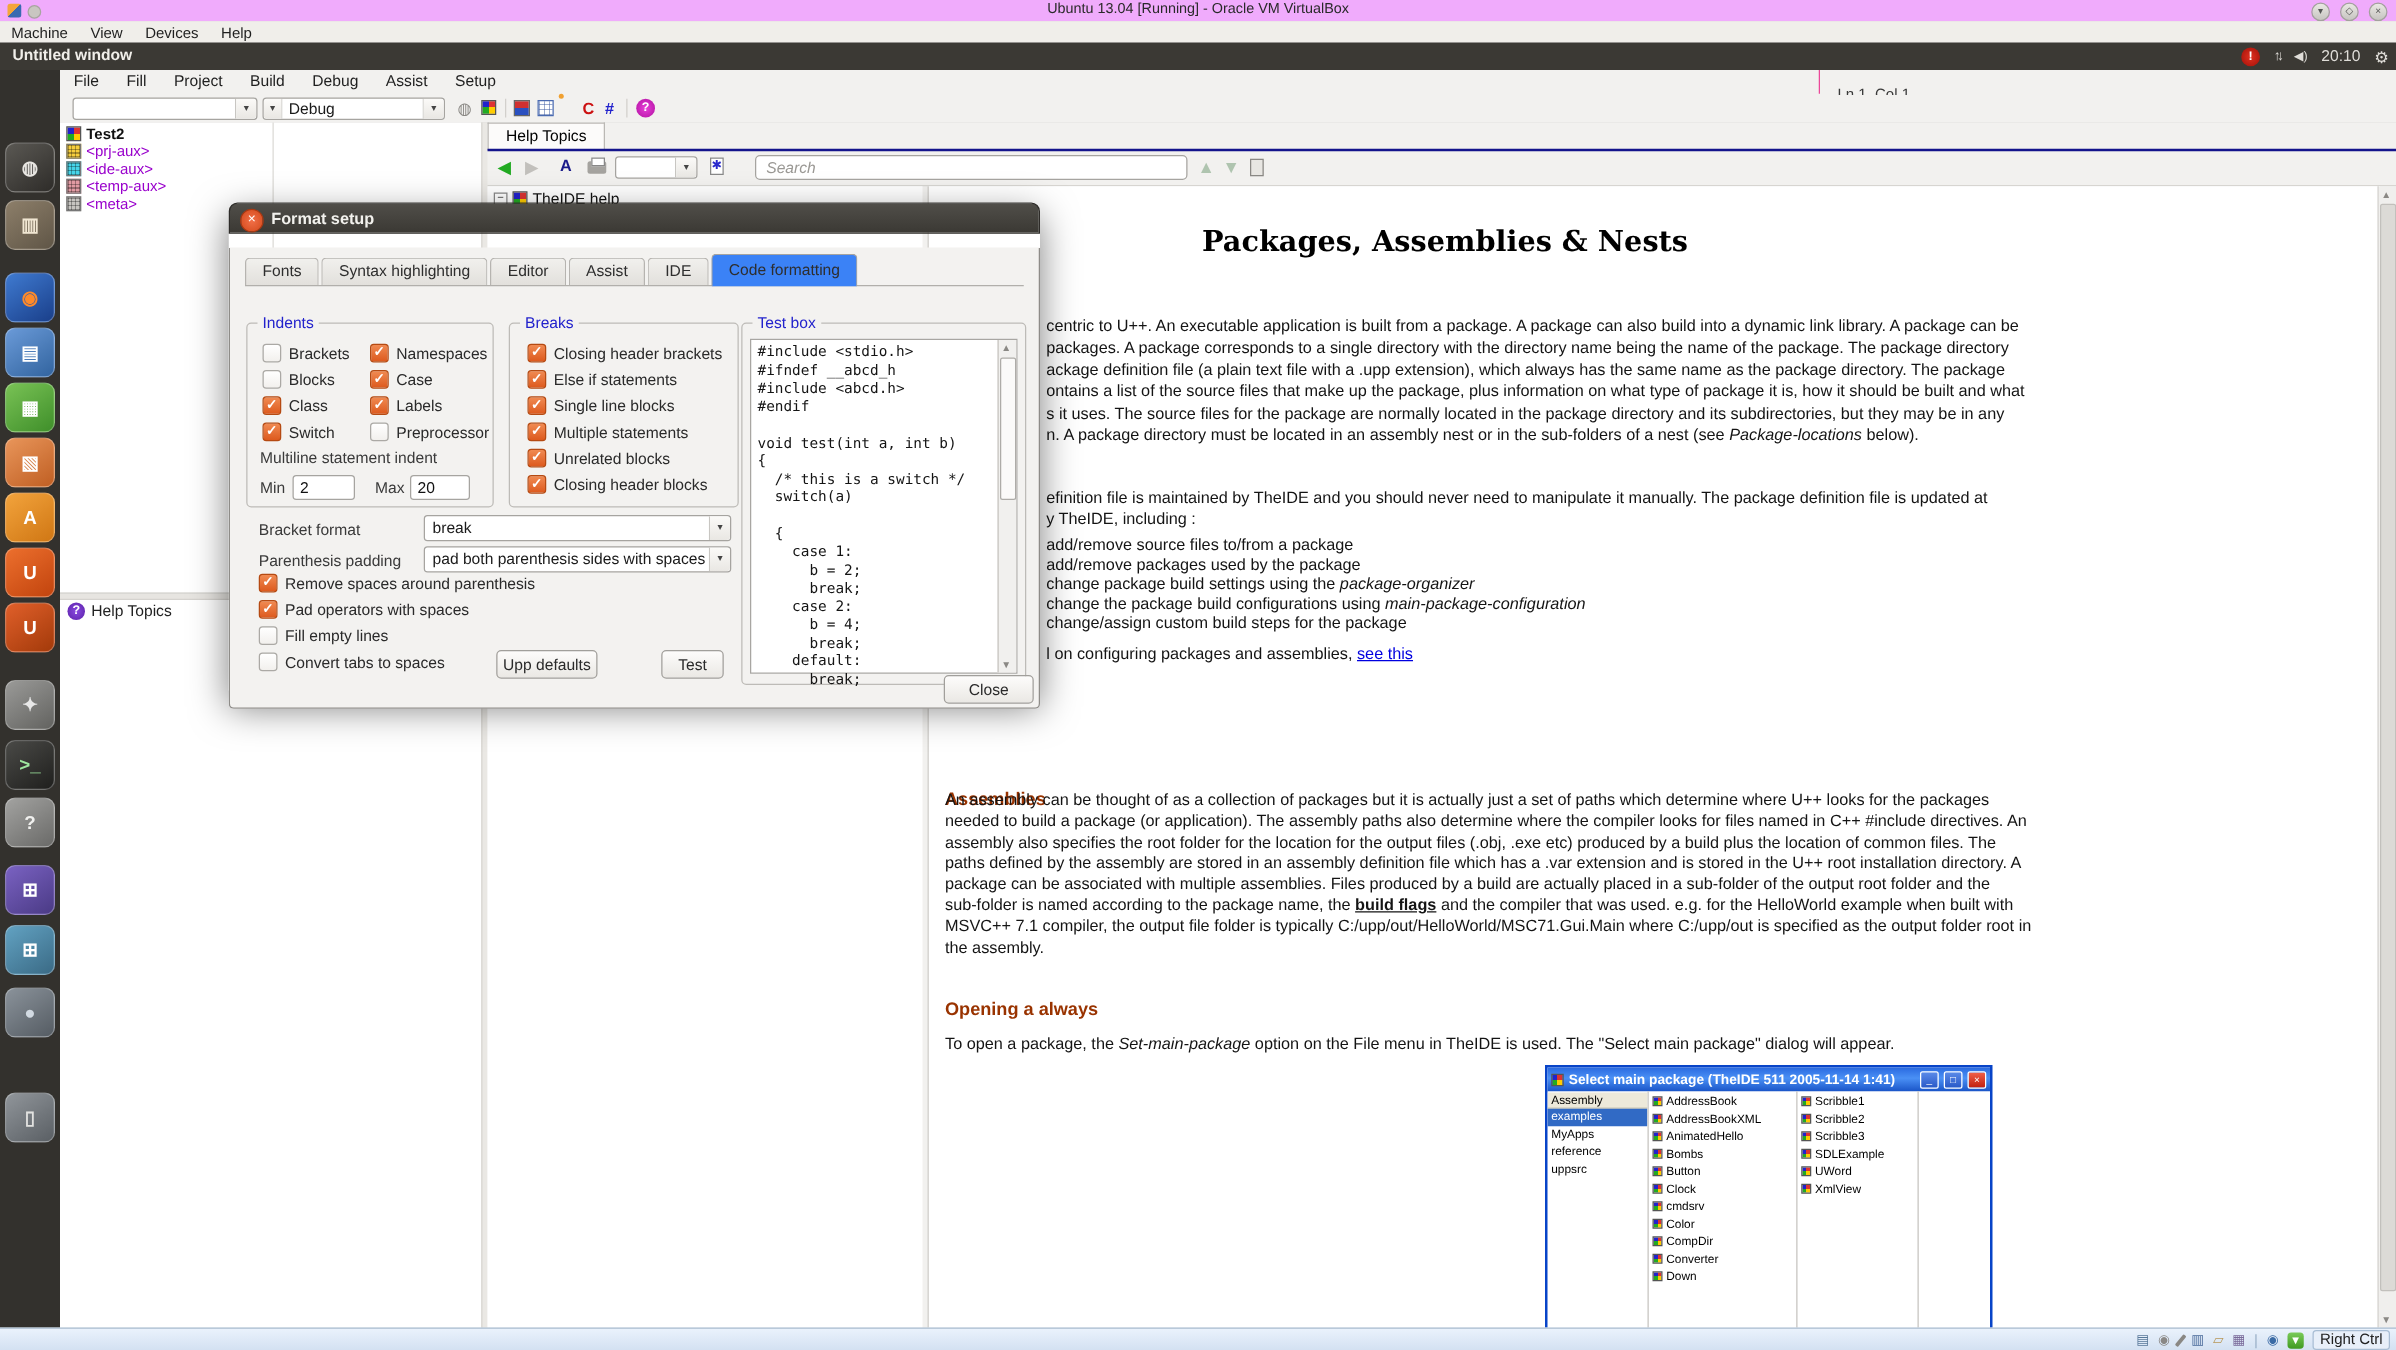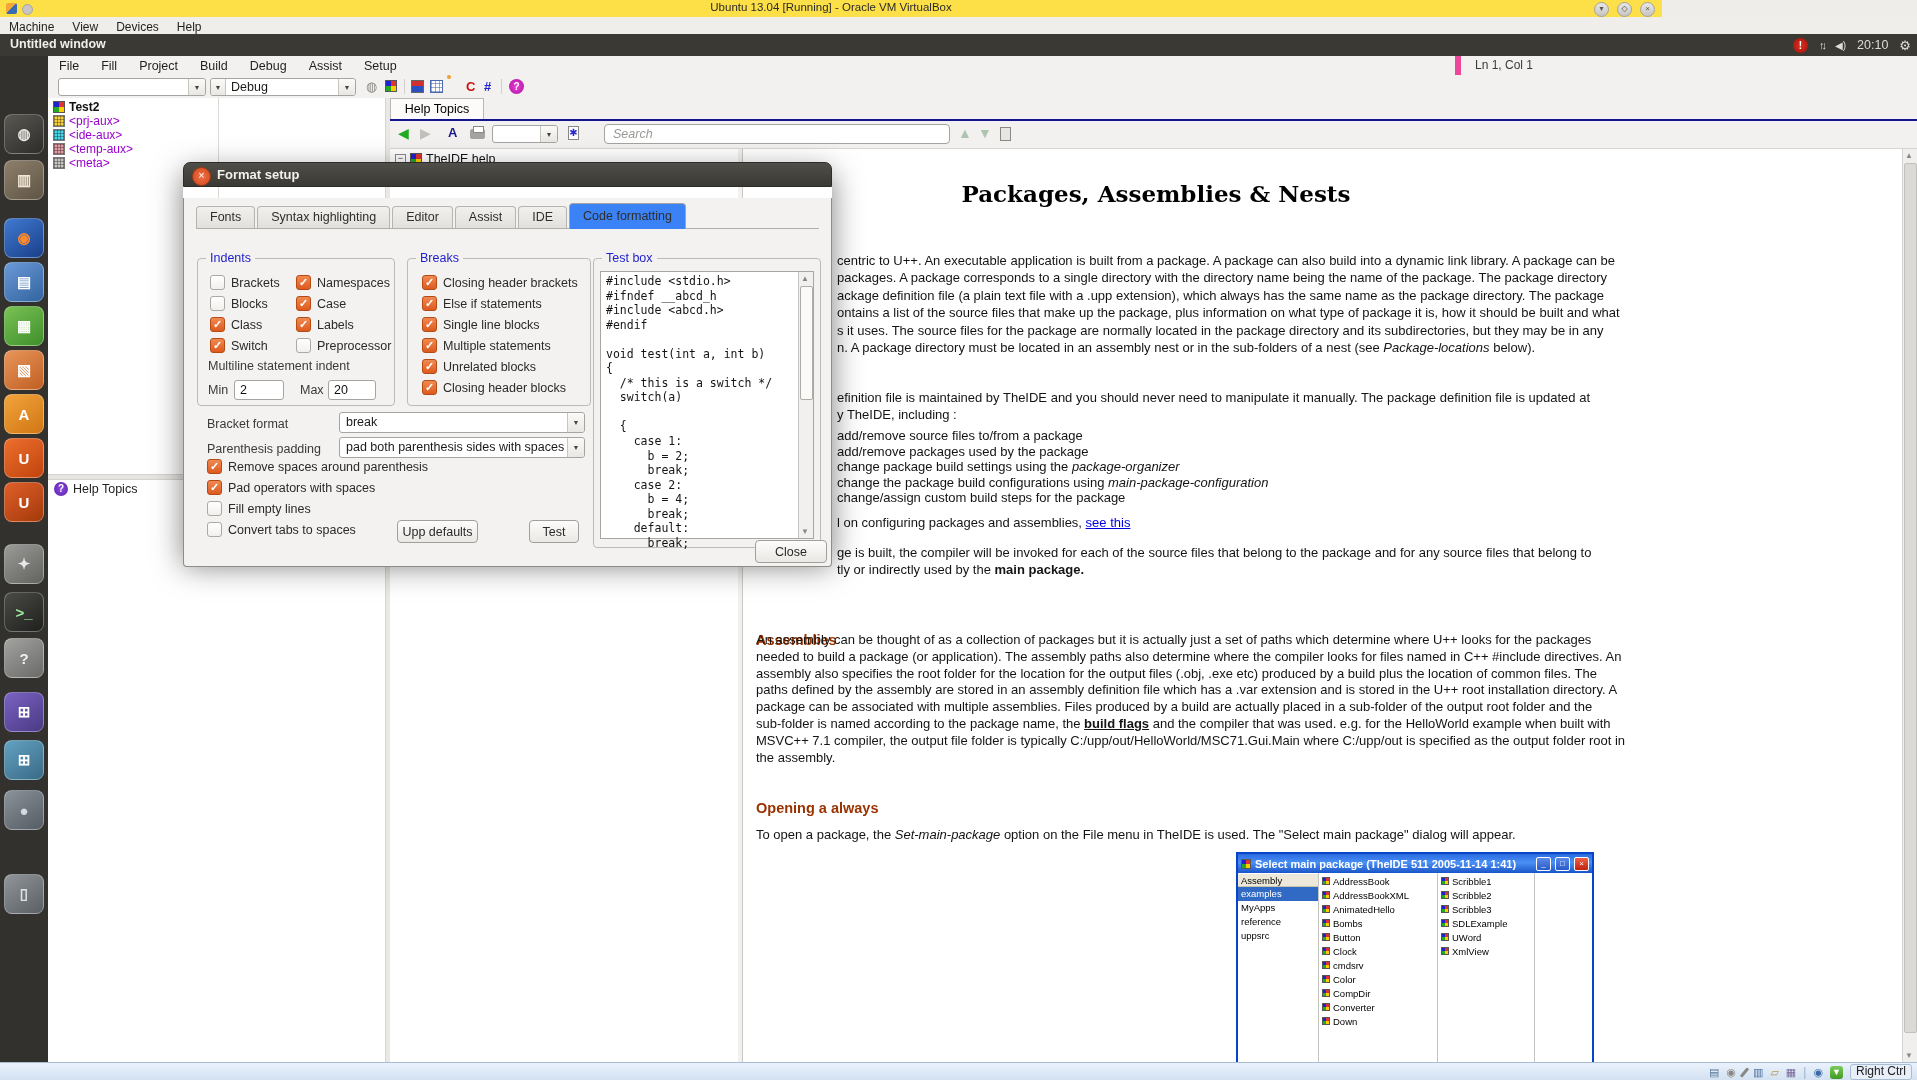--- a/index.html
+++ b/index.html
@@ -2,21 +2,21 @@
 <html><head>
 <meta charset="utf-8">
 <style>
   html,body{margin:0;padding:0}
   body{width:1917px;height:1080px;position:relative;overflow:hidden;
        font-family:"Liberation Sans",sans-serif;background:#EFEDEA;
        -webkit-font-smoothing:antialiased}
   .abs{position:absolute}
 
   
-  #vbox-titlebar{left:0;top:0;width:1662px;height:17px;background:#fde047;border-bottom:1px solid #DDDAD5}
+  #vbox-titlebar{left:0;top:0;width:1917px;height:17px;background:#f0abfc;border-bottom:1px solid #DDDAD5}
   #vbox-title{left:0;right:0;top:1px;text-align:center;font-size:11.5px;color:#2a2a2a}
   .vbicon{width:11px;height:11px;border-radius:2px;display:inline-block}
   #vbox-logo{left:6px;top:3px;background:linear-gradient(135deg,#f4a53a 50%,#3a6ab0 50%)}
   #vbox-dot{left:22px;top:4px;width:9px;height:9px;border-radius:50%;background:#C9C6C1;border:1px solid #A8A5A0}
   .winbtn{width:13px;height:13px;border-radius:50%;background:linear-gradient(#EAE8E4,#C6C4C0);
           border:1px solid #A3A19D;color:#555;font-size:8px;line-height:12px;text-align:center;display:inline-block}
   #vbox-winbtns{right:7px;top:2px;display:flex;gap:8px}
   #vbox-menubar{left:0;top:17px;width:1917px;height:17px;background:#F0EEEA}
   .menu-item{display:inline-block;padding:1px 9px 0 9px;font-size:12px;color:#1f1f1f}
   #vbox-menubar .menu-item{padding-top:0}
@@ -34,22 +34,22 @@
 
   
   #launcher{left:0;top:56px;width:48px;height:1006px;background:#33312D}
   .tile{position:absolute;left:4px;width:40px;height:40px;border-radius:8px;
         border:1px solid rgba(255,255,255,.28);box-sizing:border-box;
         display:flex;align-items:center;justify-content:center;font-weight:bold;font-size:15px}
 
   
   #ide-menubar{left:48px;top:56px;width:1869px;height:20px;background:#F2F1EF;border-bottom:1px solid #E2E0DC}
   #ide-menubar .menu-item{padding:2px 11px 0 11px;font-size:12.5px}
-  #ln-col{right:0;top:0;height:19px;width:462px;border-left:6px solid #ec4899;
-          font-size:12px;color:#3a3a3a;padding:2px 0 0 14px;box-sizing:border-box}
+  #ln-col{right:0;top:0;height:19px;width:462px;border-left:1px solid #ec4899;
+          font-size:12px;color:#3a3a3a;padding:12px 0 0 14px;box-sizing:border-box}
   #ide-toolbar{left:48px;top:76px;width:1869px;height:22px;background:#F2F1EF;border-bottom:1px solid #D4D2CE}
   .combo{position:absolute;top:2px;height:18px;background:#fff;border:1px solid #A6A4A0;border-radius:3px;box-sizing:border-box}
   .combo .ctext{position:absolute;left:6px;top:1px;font-size:12.5px;color:#1a1a1a}
   .combo .arrow{position:absolute;right:0;top:0;bottom:0;width:16px;border-left:1px solid #C8C6C2;
         background:linear-gradient(#FBFAF8,#E9E7E3);border-radius:0 3px 3px 0;
         font-size:7px;color:#444;display:flex;align-items:center;justify-content:center}
   .combo .larrow{position:absolute;left:0;top:0;bottom:0;width:14px;border-right:1px solid #C8C6C2;
         background:linear-gradient(#FBFAF8,#E9E7E3);border-radius:3px 0 0 3px;
         font-size:7px;color:#444;display:flex;align-items:center;justify-content:center}
   .tsep{position:absolute;top:3px;width:1px;height:15px;background:#D2D0CC}
@@ -328,24 +328,20 @@
     <div class="docblock" id="doc-list" style="left:94px;top:279px">
         <div class="listline">add/remove source files to/from a package</div>
         <div class="listline">add/remove packages used by the package</div>
         <div class="listline"><span>change package build settings using the </span><span style="font-style: italic;">package-organizer</span></div>
         <div class="listline"><span>change the package build configurations using </span><span style="font-style: italic;">main-package-configuration</span></div>
         <div class="listline">change/assign custom build steps for the package</div>
       </div>
     <div class="docblock" id="doc-linkline" style="left:94px;top:366px">
         <div class="docline"><span>l on configuring packages and assemblies, </span><a class="doclink" href="#">see this</a></div>
       </div>
-    <div class="docblock" id="doc-para3" style="left:94px;top:396px">
-        <div class="docline">ge is built, the compiler will be invoked for each of the source files that belong to the package and for any source files that belong to</div>
-        <div class="docline"><span>tly or indirectly used by the </span><span style="font-weight: bold;">main package.</span></div>
-      </div>
     <div class="docheading" style="left:13px;top:483px">Assemblies</div>
     <div class="docblock" id="doc-asp" style="left:13px;top:483px">
         <div class="aspline">An assembly can be thought of as a collection of packages but it is actually just a set of paths which determine where U++ looks for the packages</div>
         <div class="aspline">needed to build a package (or application).  The assembly paths also determine where the compiler looks for files named in C++ #include directives.  An</div>
         <div class="aspline">assembly also specifies the root folder for the location for the output files (.obj, .exe etc) produced by a build plus the location of common files.  The</div>
         <div class="aspline">paths defined by the assembly are stored in an assembly definition file which has a .var extension and is stored in the U++ root installation directory.  A</div>
         <div class="aspline">package can be associated with multiple assemblies.  Files produced by a build are actually placed in a sub-folder of the output root folder and the</div>
         <div class="aspline"><span>sub-folder is named according to the package name, the </span><span style="font-weight: bold; text-decoration: underline;">build flags</span><span> and the compiler that was used.  e.g. for the HelloWorld example when built with</span></div>
         <div class="aspline">MSVC++ 7.1 compiler, the output file folder is typically C:/upp/out/HelloWorld/MSC71.Gui.Main  where C:/upp/out is specified as the output folder root in</div>
         <div class="aspline">the assembly.</div>

